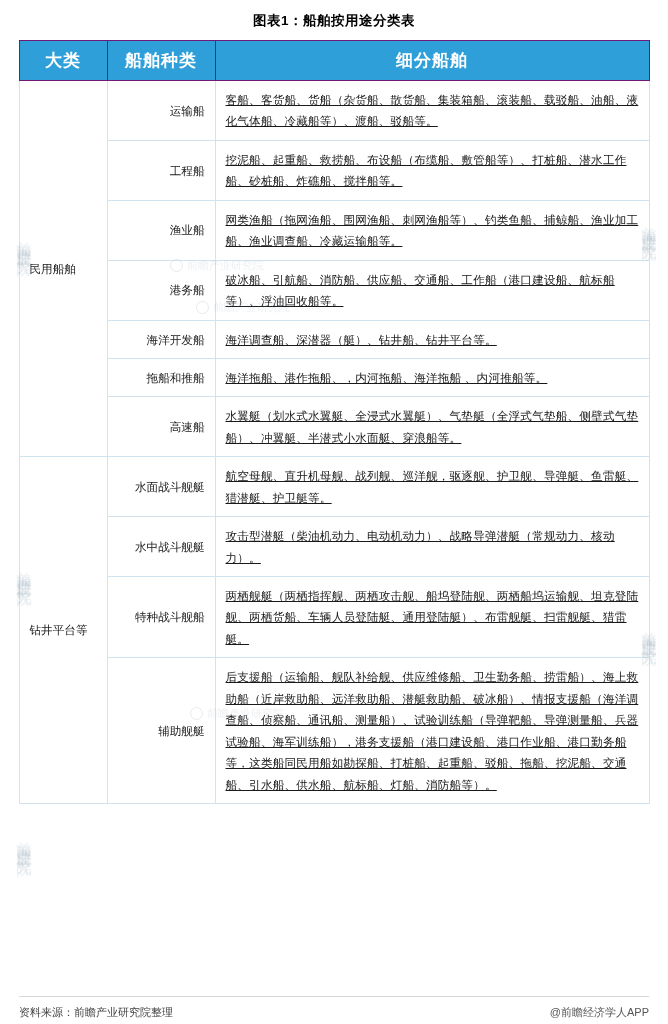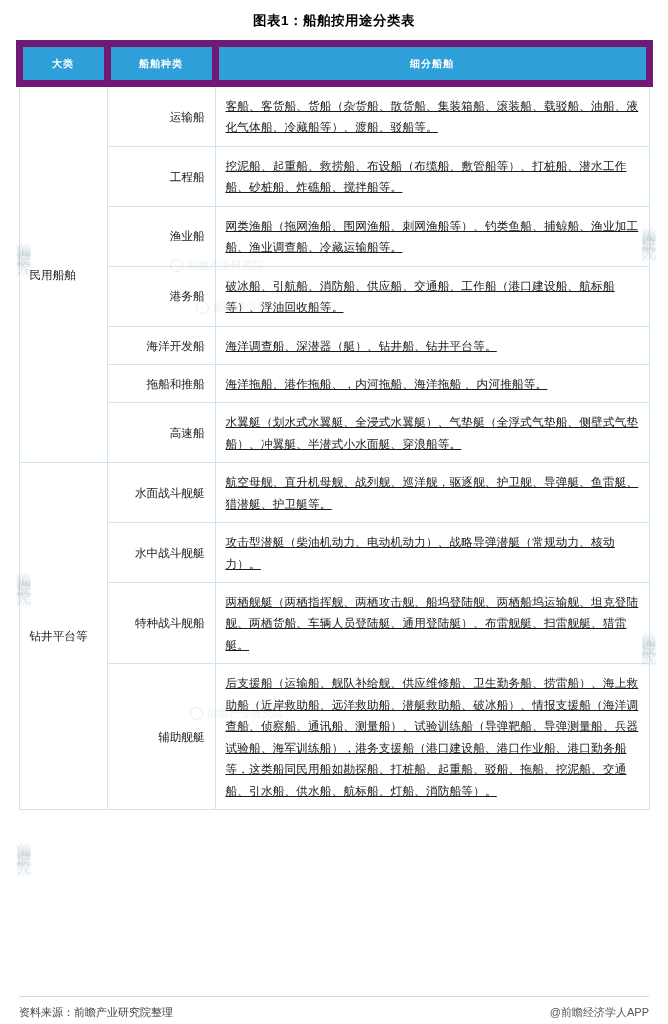--- a/index.html
+++ b/index.html
@@ -27,24 +27,24 @@
   }
   table.classify {
     width: 630px;
     margin: 0 auto;
     border-collapse: collapse;
     table-layout: fixed;
   }
   table.classify th {
     background: #2e9fd8;
     color: #ffffff;
-    font-size: 10px;
+    font-size: 17px;
     font-weight: bold;
     height: 40px;
-    border: 7px solid #701a75;
+    border: 1px solid #701a75;
     text-align: center;
     letter-spacing: 1px;
   }
   table.classify td {
     border: 1px solid #cfe4f0;
     font-size: 11.6px;
     color: #1a1a1a;
     padding: 8px 10px;
     line-height: 1.85;
     vertical-align: middle;

